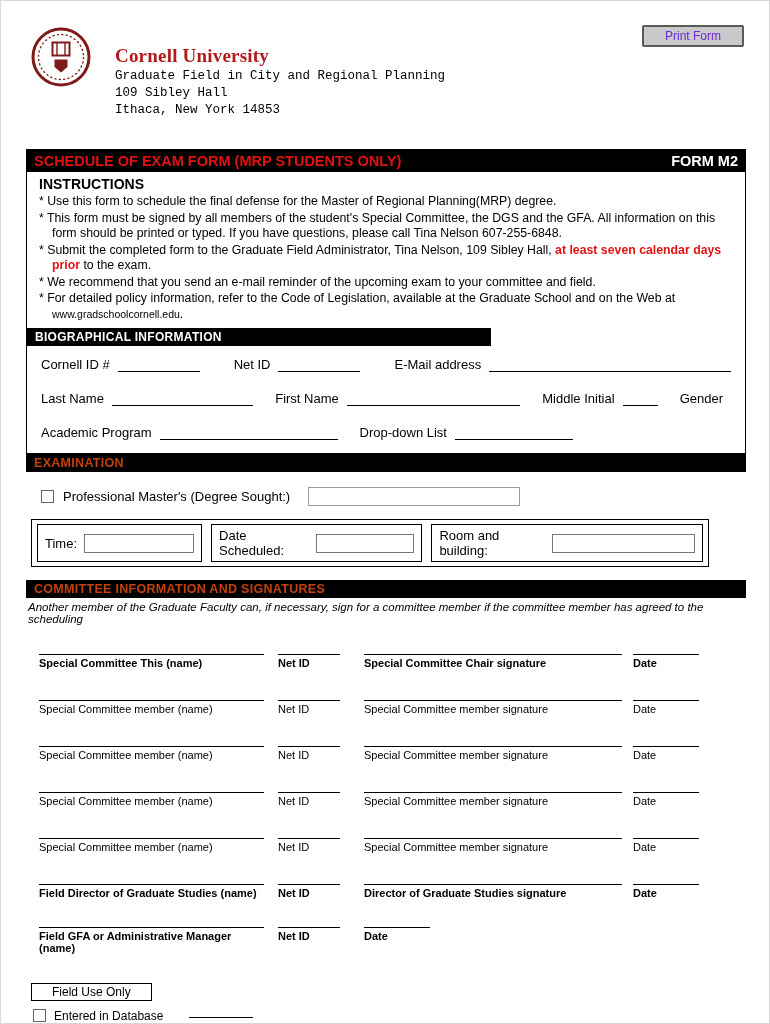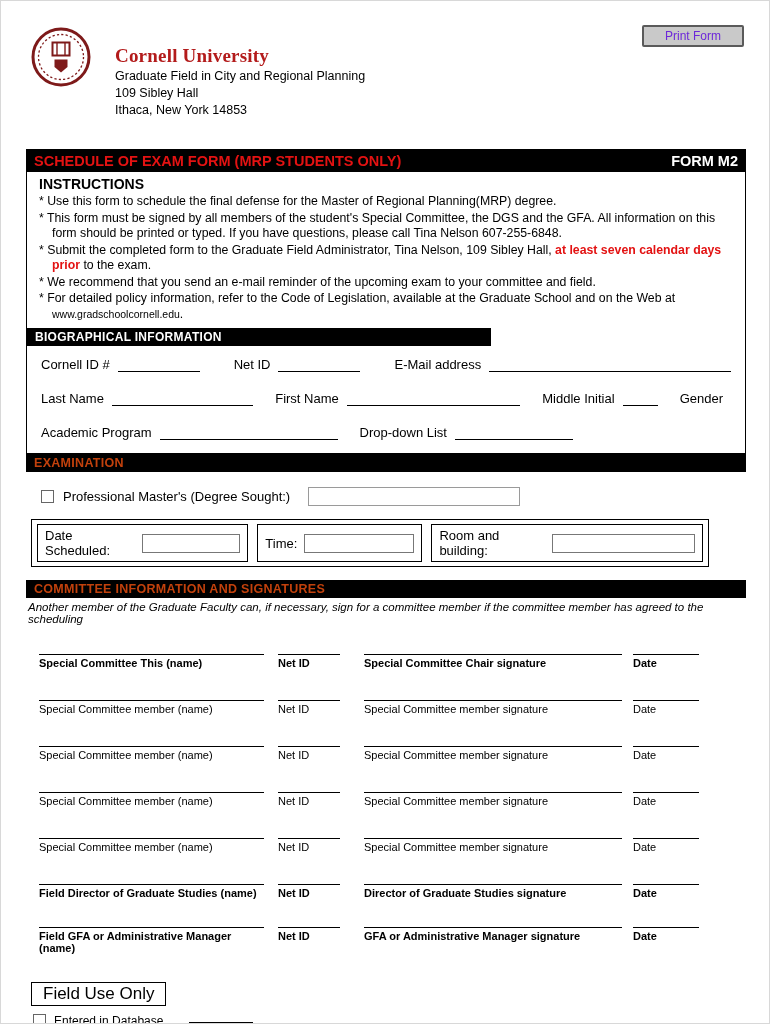--- a/index.html
+++ b/index.html
@@ -20,21 +20,21 @@
     background:#c9c9c9;border:2px solid #5a5a5a;border-radius:2px;
     font-family:"Liberation Sans",sans-serif;font-size:12px;color:#6d28d9;
     display:flex;align-items:center;justify-content:center;cursor:pointer;
   }
   .seal{position:absolute;top:26px;left:30px;width:60px;height:60px;}
   .header-text{position:absolute;top:44px;left:114px;}
   .univ-name{
     font-family:"Liberation Serif",serif;font-weight:bold;font-size:19px;
     color:var(--cornell-red,#b31b1b);letter-spacing:.2px;
   }
-  .addr{font-size:12.5px;line-height:15px;margin-top:2px;}
+  .addr{font-size:12.5px;line-height:15px;margin-top:2px;font-family:Liberation Mono, monospace;}
   
   .content{position:absolute;top:148px;left:25px;width:720px;}
   .title-bar{
     background:var(--bar-black,#000);height:23px;display:flex;
     align-items:center;justify-content:space-between;padding:0 8px;
   }
   .title-bar .ttl{color:var(--title-red,#e31212);font-weight:bold;font-size:14.5px;}
   .title-bar .formno{color:#fff;font-weight:bold;font-size:14.5px;}
   
   .box1{border:1px solid #000;border-top:none;}
@@ -80,21 +80,21 @@
   .cell{border-top:1px solid #000;padding-top:2px;font-size:11px;line-height:12px;}
   .c-name{width:225px;margin-right:14px;}
   .c-netid{width:62px;margin-right:24px;}
   .c-sig{width:258px;margin-right:11px;}
   .c-date{width:66px;}
   .sig-row.bold .cell{font-weight:bold;}
   .sig-row.gap-before{margin-top:24px;}
   .sig-row.tight{margin-bottom:28px;}
   
   .field-use{margin-top:10px;padding-left:5px;}
-  .field-use-box{display:inline-block;border:1px solid #000;padding:1px 11px;font-size:17px;}
+  .field-use-box{display:inline-block;border:1px solid #000;padding:1px 20px;font-size:12px;}
   .fu-row{display:flex;align-items:flex-start;margin:8px 0 0 2px;}
   .fu-row .checkbox{margin-top:0;}
   .fu-row label{margin-left:8px;font-size:12px;}
   .date-processed{margin-left:26px;}
   .dp-line{width:64px;border-bottom:1px solid #000;height:9px;}
   .dp-label{font-size:11px;margin-top:3px;}
 </style>
 </head>
 <body>
 
@@ -176,26 +176,26 @@
     <div class="section-bar">EXAMINATION</div>
 
     <div class="exam-check-row">
       <span class="checkbox"></span>
       <label>Professional Master's (Degree Sought:)</label>
       <span class="pm-input"></span>
     </div>
 
     <div class="exam-schedule">
       <div class="sched-cell">
+        <span>Time:</span>
+        <span class="inp inp-time"></span>
+      </div>
+      <div class="sched-cell">
         <span>Date Scheduled:</span>
         <span class="inp inp-date"></span>
-      </div>
-      <div class="sched-cell">
-        <span>Time:</span>
-        <span class="inp inp-time"></span>
       </div>
       <div class="sched-cell">
         <span>Room and building:</span>
         <span class="inp inp-room"></span>
       </div>
     </div>
 
     <div class="section-bar committee-bar">COMMITTEE INFORMATION AND SIGNATURES</div>
     <div class="note">Another member of the Graduate Faculty can, if necessary, sign for a committee member if the committee member has agreed to the scheduling</div>
 
@@ -239,21 +239,20 @@
       <div class="sig-row bold gap-before tight">
         <div class="cell c-name"><span>Field Director of Graduate Studies (name)</span></div>
         <div class="cell c-netid"><span>Net ID</span></div>
         <div class="cell c-sig"><span>Director of Graduate Studies signature</span></div>
         <div class="cell c-date"><span>Date</span></div>
       </div>
 
       <div class="sig-row bold tight">
         <div class="cell c-name"><span>Field GFA or Administrative Manager (name)</span></div>
         <div class="cell c-netid"><span>Net ID</span></div>
-        <div class="cell c-sig"><span>GFA or Administrative Manager signature</span></div>
         <div class="cell c-date"><span>Date</span></div>
       </div>
 
     </div>
 
     <div class="field-use">
       <div class="field-use-box">Field Use Only</div>
       <div class="fu-row">
         <span class="checkbox"></span>
         <label>Entered in Database</label>

